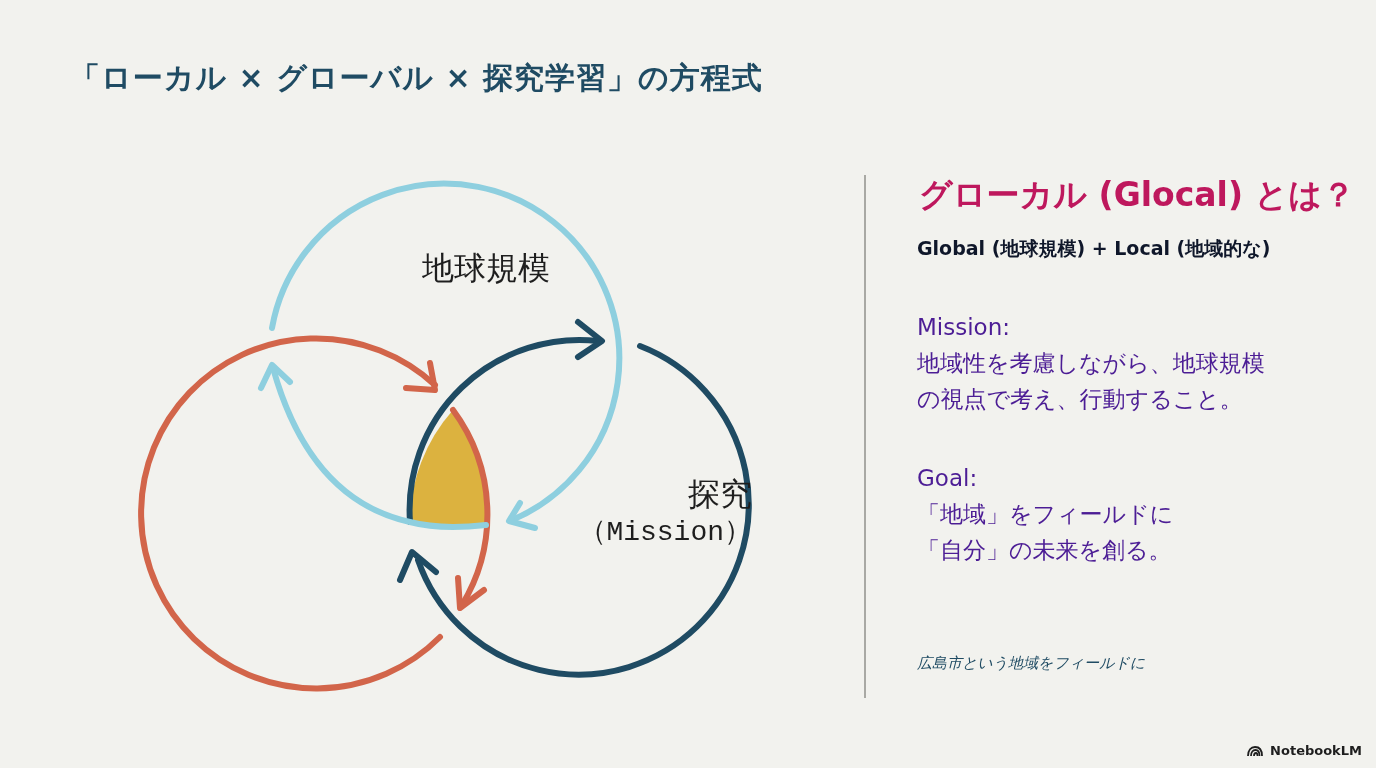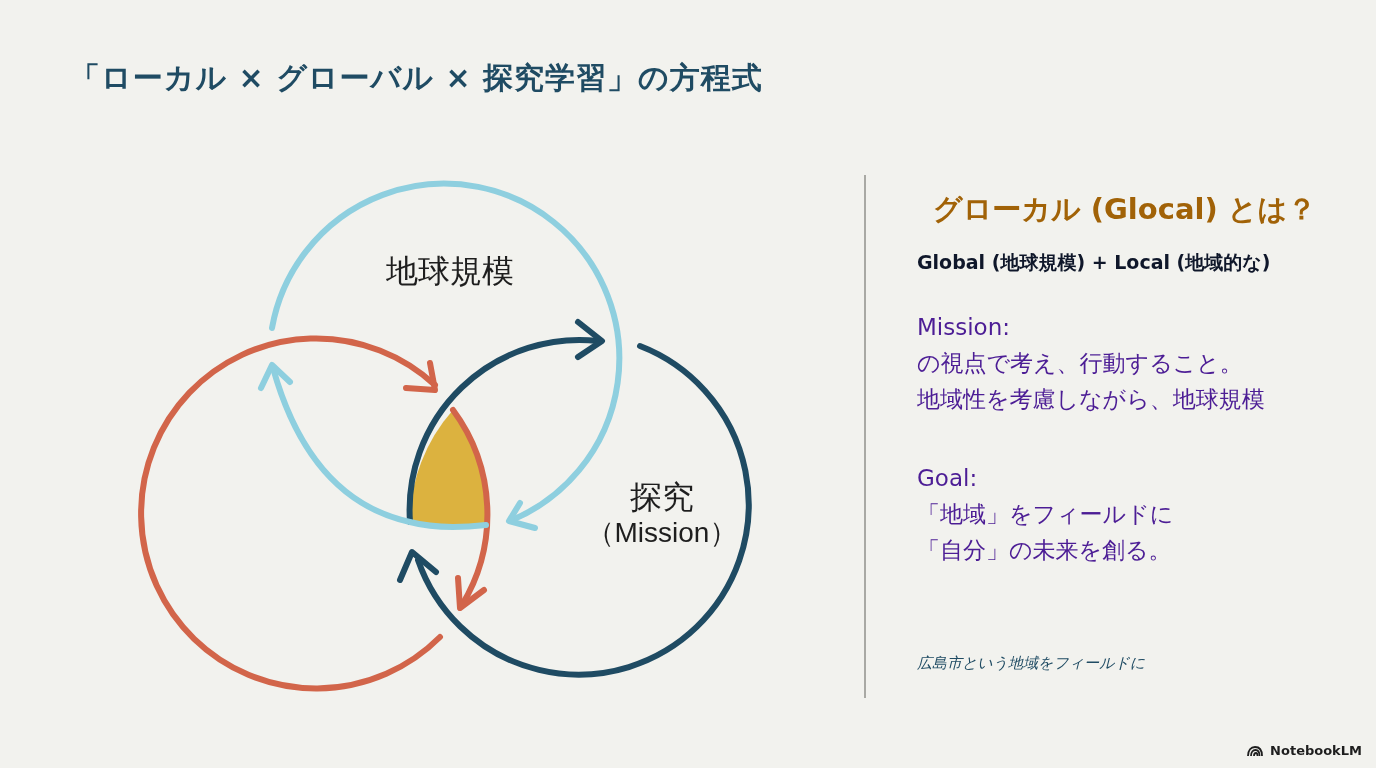--- a/index.html
+++ b/index.html
@@ -32,22 +32,22 @@
       width: 860px;
       height: 768px;
     }
     .diagram svg {
       position: absolute;
       left: 0;
       top: 0;
     }
     .circle-label {
       position: absolute;
-      text-align: center;
-      font-family: Liberation Sans, sans-serif;
+      text-align: right;
+      font-family: Liberation Mono, monospace;
       color: #1e1e1e;
       line-height: 1.2;
     }
     .circle-label .jp {
       font-size: 32px;
       display: block;
     }
     .circle-label .en {
       font-size: 28px;
       display: block;
@@ -60,25 +60,25 @@
       height: 523px;
       background: #a9a9a4;
     }
     .right {
       position: absolute;
       left: 917px;
       top: 175px;
       width: 440px;
     }
     .glocal-title {
-      font-size: 29px;
-      font-weight: bold;
-      color: #a16207;
-      white-space: nowrap;
-      margin: 16px;
+      font-size: 33px;
+      font-weight: bold;
+      color: #be185d;
+      white-space: nowrap;
+      margin: 2px;
       line-height: 36px;
     }
     .glocal-sub {
       font-size: 19px;
       font-weight: bold;
       color: #0f172a;
       white-space: nowrap;
       margin-top: 20px;
       line-height: 30px;
     }
@@ -170,22 +170,22 @@
 
 <div class="divider"></div>
 
 <div class="right">
   <div class="glocal-title">グローカル (Glocal) とは？</div>
   <div class="glocal-sub">Global (地球規模) + Local (地域的な)</div>
 </div>
 
 <div class="block mission">
   <div>Mission:</div>
+  <div>地域性を考慮しながら、地球規模</div>
   <div>の視点で考え、行動すること。</div>
-  <div>地域性を考慮しながら、地球規模</div>
 </div>
 
 <div class="block goal">
   <div>Goal:</div>
   <div>「地域」をフィールドに</div>
   <div>「自分」の未来を創る。</div>
 </div>
 
 <div class="footnote">
   <div>広島市という地域をフィールドに</div>

